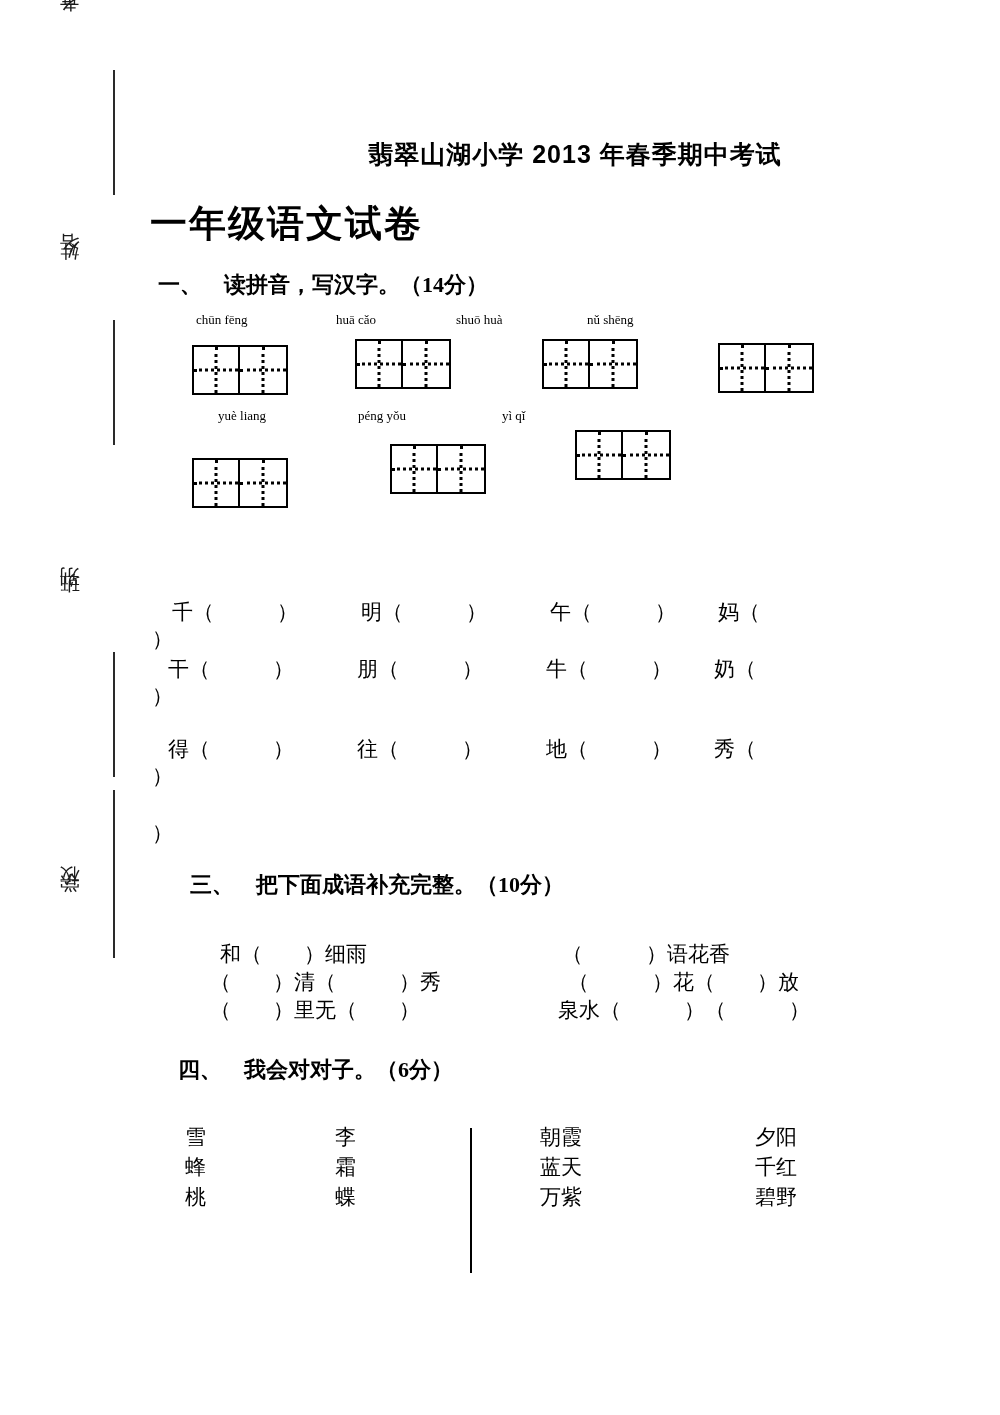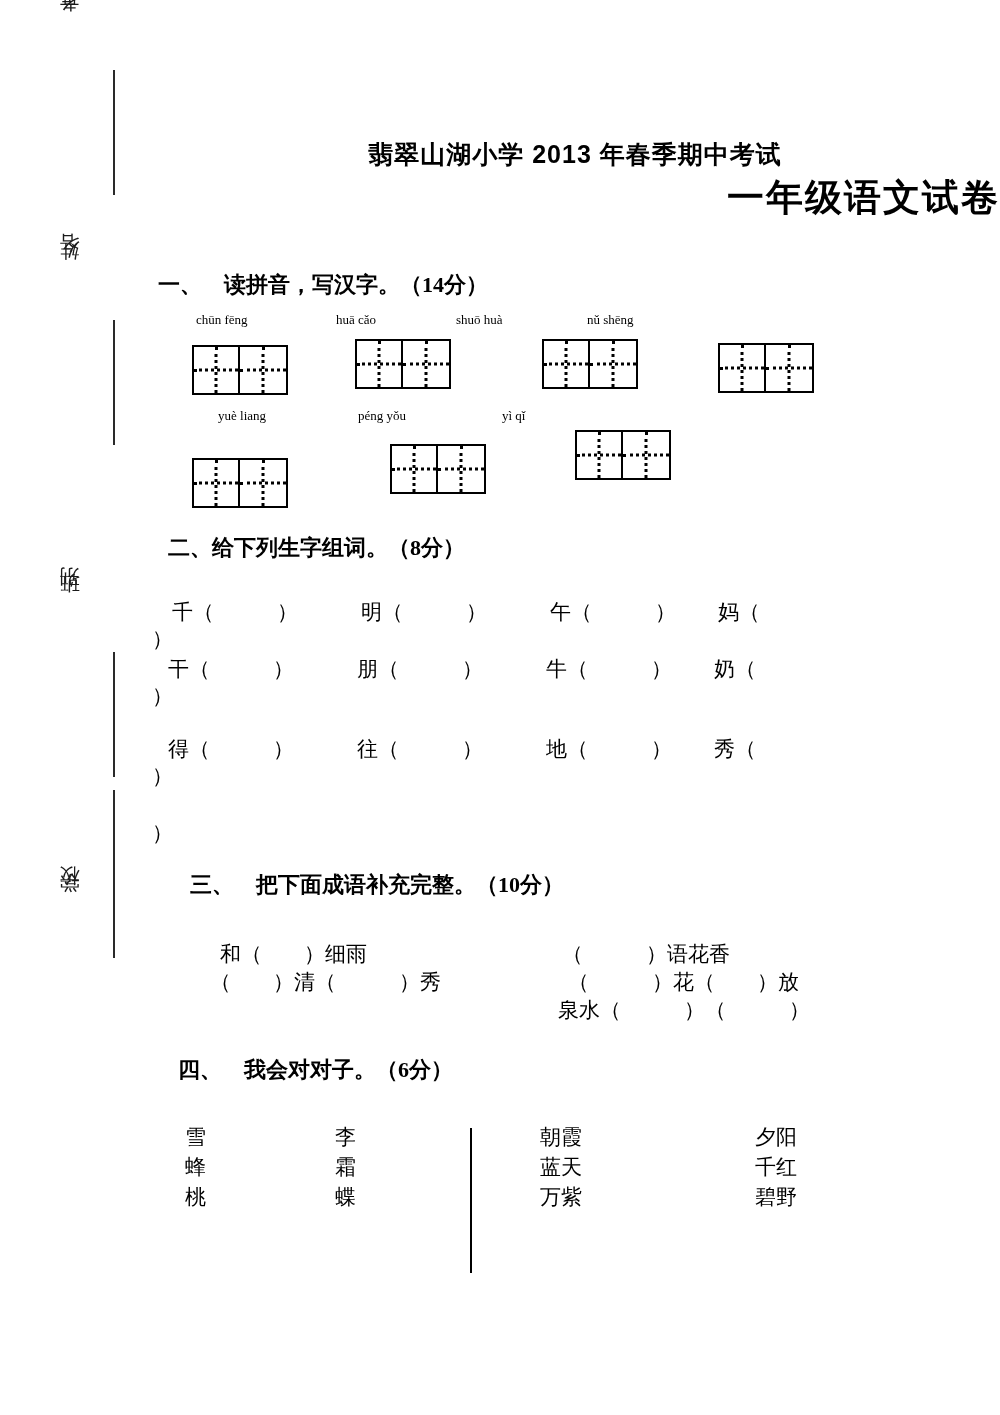--- a/index.html
+++ b/index.html
@@ -45,26 +45,26 @@
 
   .title-1 {
     text-align: center;
     font-family: "Liberation Sans", "DejaVu Sans", sans-serif;
     font-weight: bold;
     font-size: 25px;
     letter-spacing: 1px;
     margin-top: 138px;
   }
   .title-2 {
-    text-align: right;
+    text-align: left;
     font-family: "Liberation Sans", "DejaVu Sans", sans-serif;
     font-weight: bold;
     font-size: 37px;
     letter-spacing: 2px;
-    margin-top: 2px;
+    margin-top: 28px;
   }
 
   .sec-head {
     font-family: "Liberation Serif", "DejaVu Serif", serif;
     font-weight: bold;
     font-size: 22px;
     white-space: nowrap;
   }
 
   
@@ -197,37 +197,37 @@
   </div>
   <div class="tzg" style="left:240px; top:444px;">
     <div class="cell"></div>
     <div class="cell"></div>
   </div>
   <div class="tzg" style="left:425px; top:430px;">
     <div class="cell"></div>
     <div class="cell"></div>
   </div>
 
-  <div class="sec-head abs" style="left:18px; top:533px;">二、给下列生字组词。（8分）</div>
 
   <div class="zuci-row" style="left:22px; top:598px;">千（　　　）　　　明（　　　）　　　午（　　　）　　妈（</div>
   <div class="zuci-wrap" style="top:625px;">）</div>
 
   <div class="zuci-row" style="left:18px; top:655px;">干（　　　）　　　朋（　　　）　　　牛（　　　）　　奶（</div>
   <div class="zuci-wrap" style="top:682px;">）</div>
 
   <div class="zuci-row" style="left:18px; top:735px;">得（　　　）　　　往（　　　）　　　地（　　　）　　秀（</div>
   <div class="zuci-wrap" style="top:762px;">）</div>
 
   <div class="zuci-wrap" style="top:819px;">）</div>
 
   <div class="sec-head abs" style="left:40px; top:870px;">三、　把下面成语补充完整。（10分）</div>
 
   <div class="idiom-line" style="left:70px;  top:940px;">和（　　）细雨</div>
   <div class="idiom-line" style="left:60px;  top:968px;">（　　）清（　　　）秀</div>
+  <div class="idiom-line" style="left:60px;  top:996px;">（　　）里无（　　）</div>
 
   <div class="idiom-line" style="left:412px; top:940px;">（　　　）语花香</div>
   <div class="idiom-line" style="left:418px; top:968px;">（　　　）花（　　）放</div>
   <div class="idiom-line" style="left:408px; top:996px;">泉水（　　　）（　　　）</div>
 
   <div class="sec-head abs" style="left:28px; top:1055px;">四、　我会对对子。（6分）</div>
 
   <div class="duizi" style="left:35px;  top:1122px;">
     <div>雪</div>
     <div>蜂</div>

